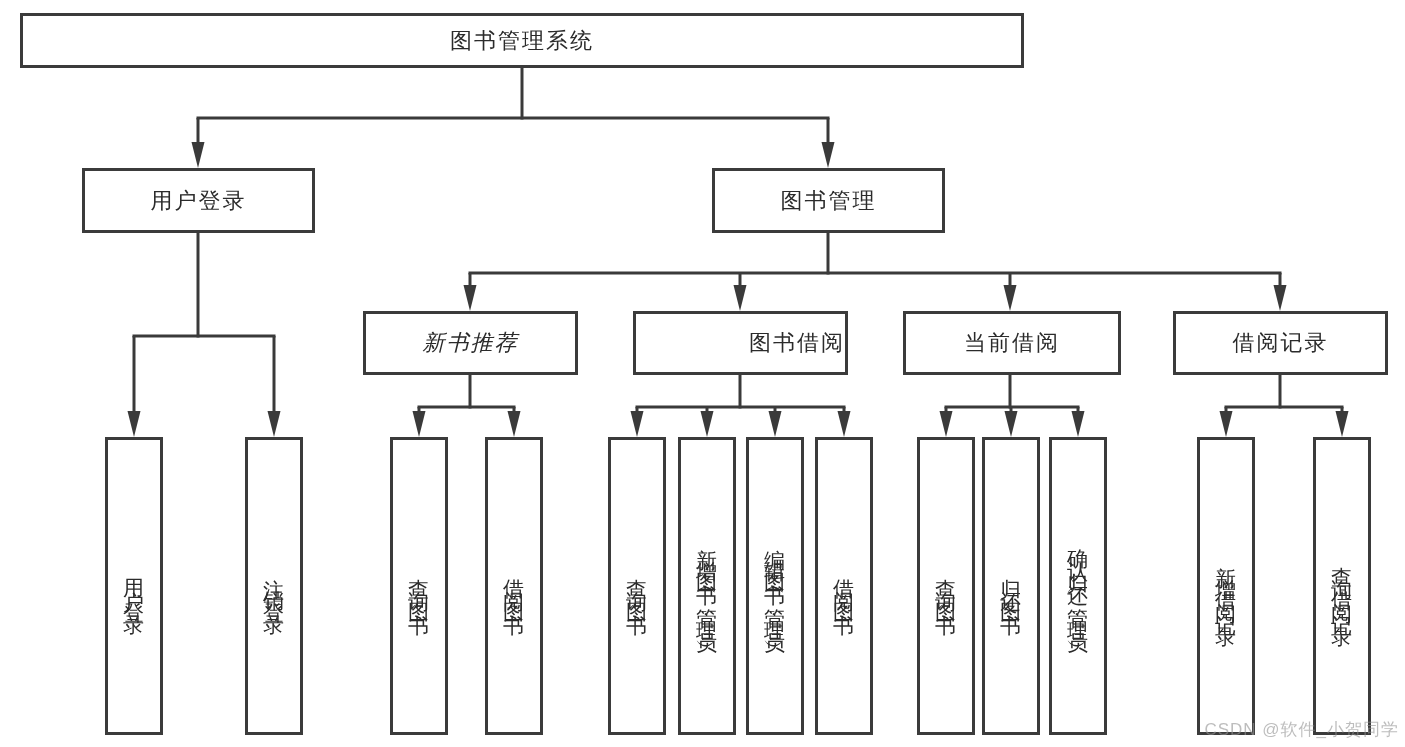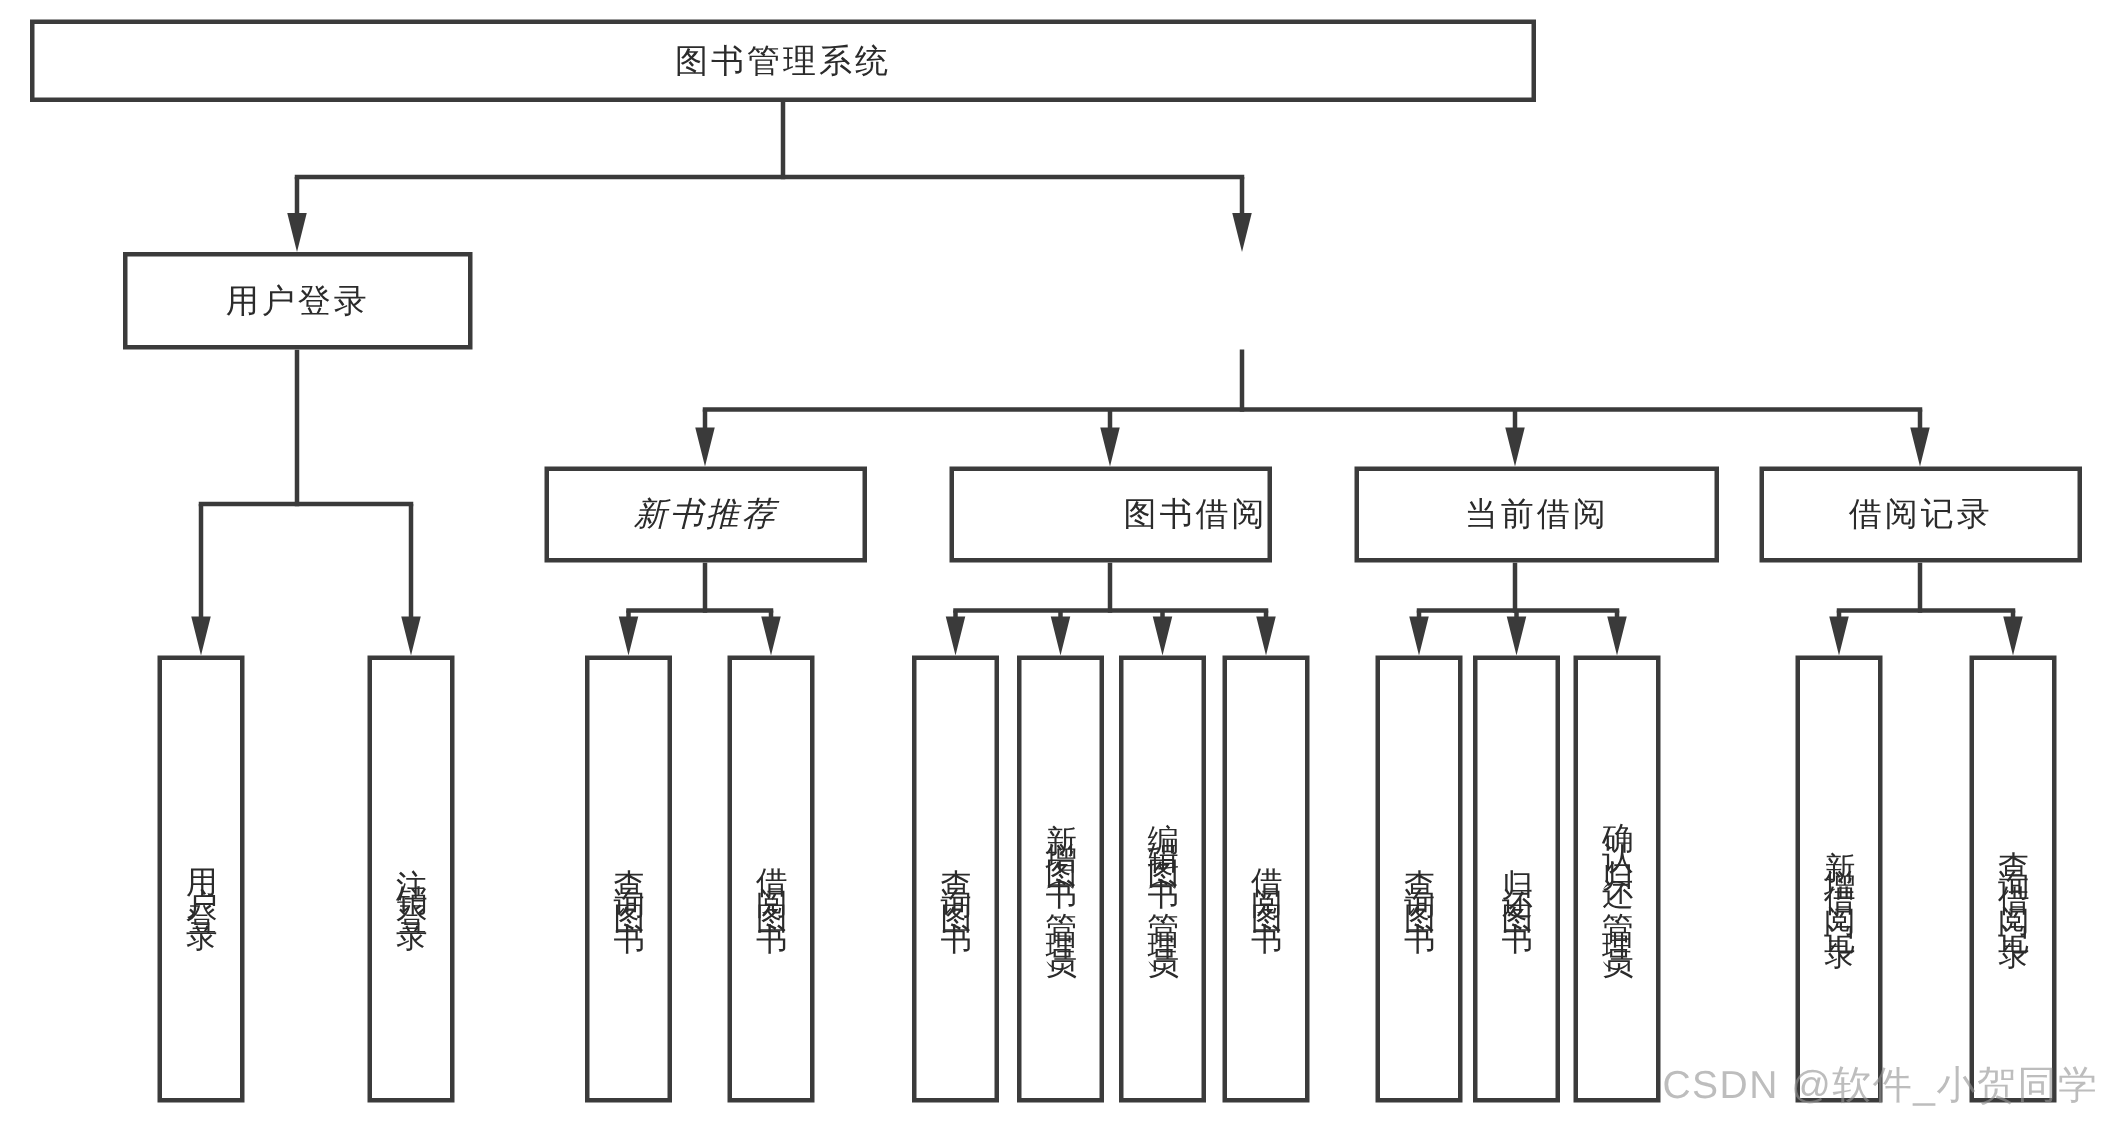--- a/index.html
+++ b/index.html
@@ -13,21 +13,21 @@
     border:3px solid #3b3b3b;display:flex;align-items:center;justify-content:center;
     color:#2b2b2b;z-index:2;
   }
   .node .hlabel{font-size:22px;letter-spacing:2px;white-space:nowrap;}
   .leaf .vlabel{
     writing-mode:vertical-rl;text-orientation:mixed;
     font-size:21px;letter-spacing:12px;line-height:1;
   }
   .watermark{
     position:absolute;right:6px;bottom:6px;z-index:5;
-    font-size:26px;color:rgba(148,148,148,0.62);letter-spacing:1px;white-space:nowrap;
+    font-size:17px;color:rgba(148,148,148,0.62);letter-spacing:1px;white-space:nowrap;
   }
 </style>
 </head>
 <body>
 
 <div class="canvas">
 
   <svg class="conn" id="connector-svg" width="1405" height="747" viewBox="0 0 1405 747">
       <line x1="522" y1="68" x2="522" y2="119.5" stroke="#3a3a3a" stroke-width="3"></line>
       <line x1="196.5" y1="118" x2="829.5" y2="118" stroke="#3a3a3a" stroke-width="3"></line>
@@ -83,28 +83,31 @@
       <polygon points="1335.5,411 1348.5,411 1342,437" fill="#3a3a3a"></polygon>
     </svg>
 
   <div class="node" style="left:20px;top:13px;width:1004px;height:55px;text-align:center;">
     <span class="hlabel">图书管理系统</span>
   </div>
 
   <div class="node" style="left:82px;top:168px;width:233px;height:65px;">
     <span class="hlabel">用户登录</span>
   </div>
+  <div class="node" style="left:712px;top:168px;width:233px;height:65px;">
+    <span class="hlabel">图书管理</span>
+  </div>
 
   <div class="node" style="left:363px;top:311px;width:215px;height:64px;font-style:italic;">
     <span class="hlabel">新书推荐</span>
   </div>
   <div class="node" style="left:633px;top:311px;width:215px;height:64px;justify-content:flex-end;">
     <span class="hlabel">图书借阅</span>
   </div>
-  <div class="node" style="left:903px;top:311px;width:243px;height:64px;">
+  <div class="node" style="left:903px;top:311px;width:218px;height:64px;">
     <span class="hlabel">当前借阅</span>
   </div>
   <div class="node" style="left:1173px;top:311px;width:215px;height:64px;">
     <span class="hlabel">借阅记录</span>
   </div>
 
   <div class="node leaf" style="left:105px;top:437px;width:58px;height:298px;">
     <span class="vlabel">用户登录</span>
   </div>
   <div class="node leaf" style="left:245px;top:437px;width:58px;height:298px;">

